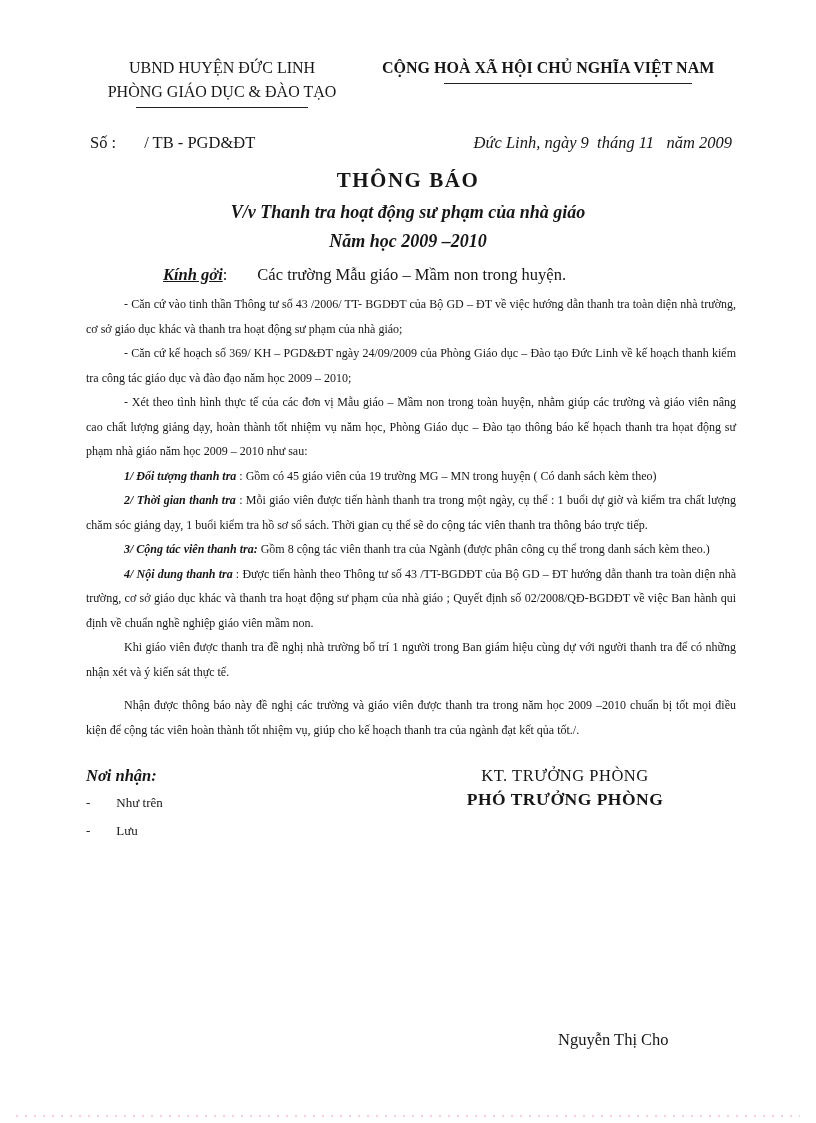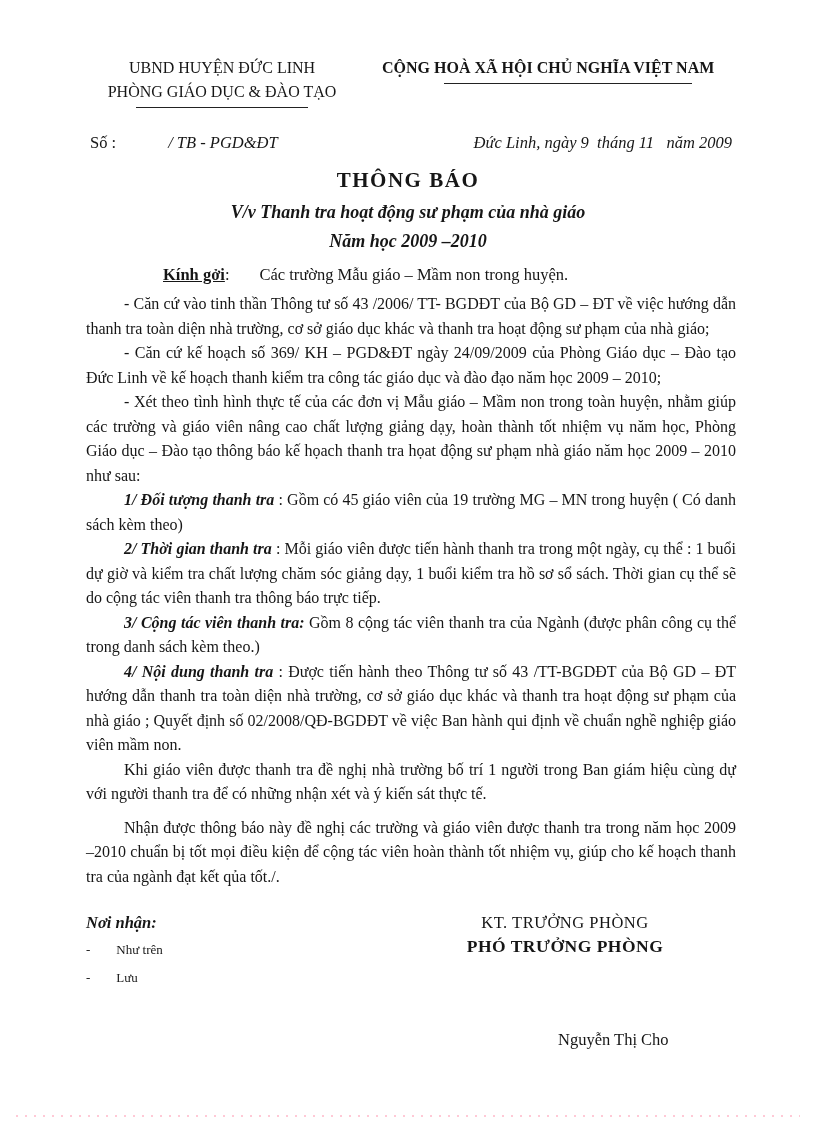--- a/index.html
+++ b/index.html
@@ -48,21 +48,21 @@
   .rule-right { width: 248px; }
 
   
   .docno-row {
     display: flex;
     justify-content: space-between;
     align-items: baseline;
     margin: 25px 84px 0 90px;
     font-size: 16.5px;
   }
-  .docno-value { margin-left: 52px; font-style: italic; }
+  .docno-value { margin-left: 28px; }
   .dateline {
     font-style: italic;
     white-space: pre;
   }
 
   
   .title {
     margin-top: 15px;
     text-align: center;
     font-size: 21px;
@@ -79,28 +79,29 @@
   }
 
   
   .salutation {
     margin: 9px 84px 0 90px;
     padding-left: 73px;
     font-size: 16.5px;
   }
   .sal-label {
     font-weight: bold;
+    font-style: italic;
     text-decoration: underline;
   }
   .sal-text { margin-left: 30px; }
 
   
   .body-text {
     margin: 7px 80px 0 86px;
-    font-size: 16px;
+    font-size: 12px;
     line-height: 24.5px;
     text-align: justify;
   }
   .body-text p {
     margin: 0;
     text-indent: 38px;
   }
   .item-lead {
     font-weight: bold;
     font-style: italic;

